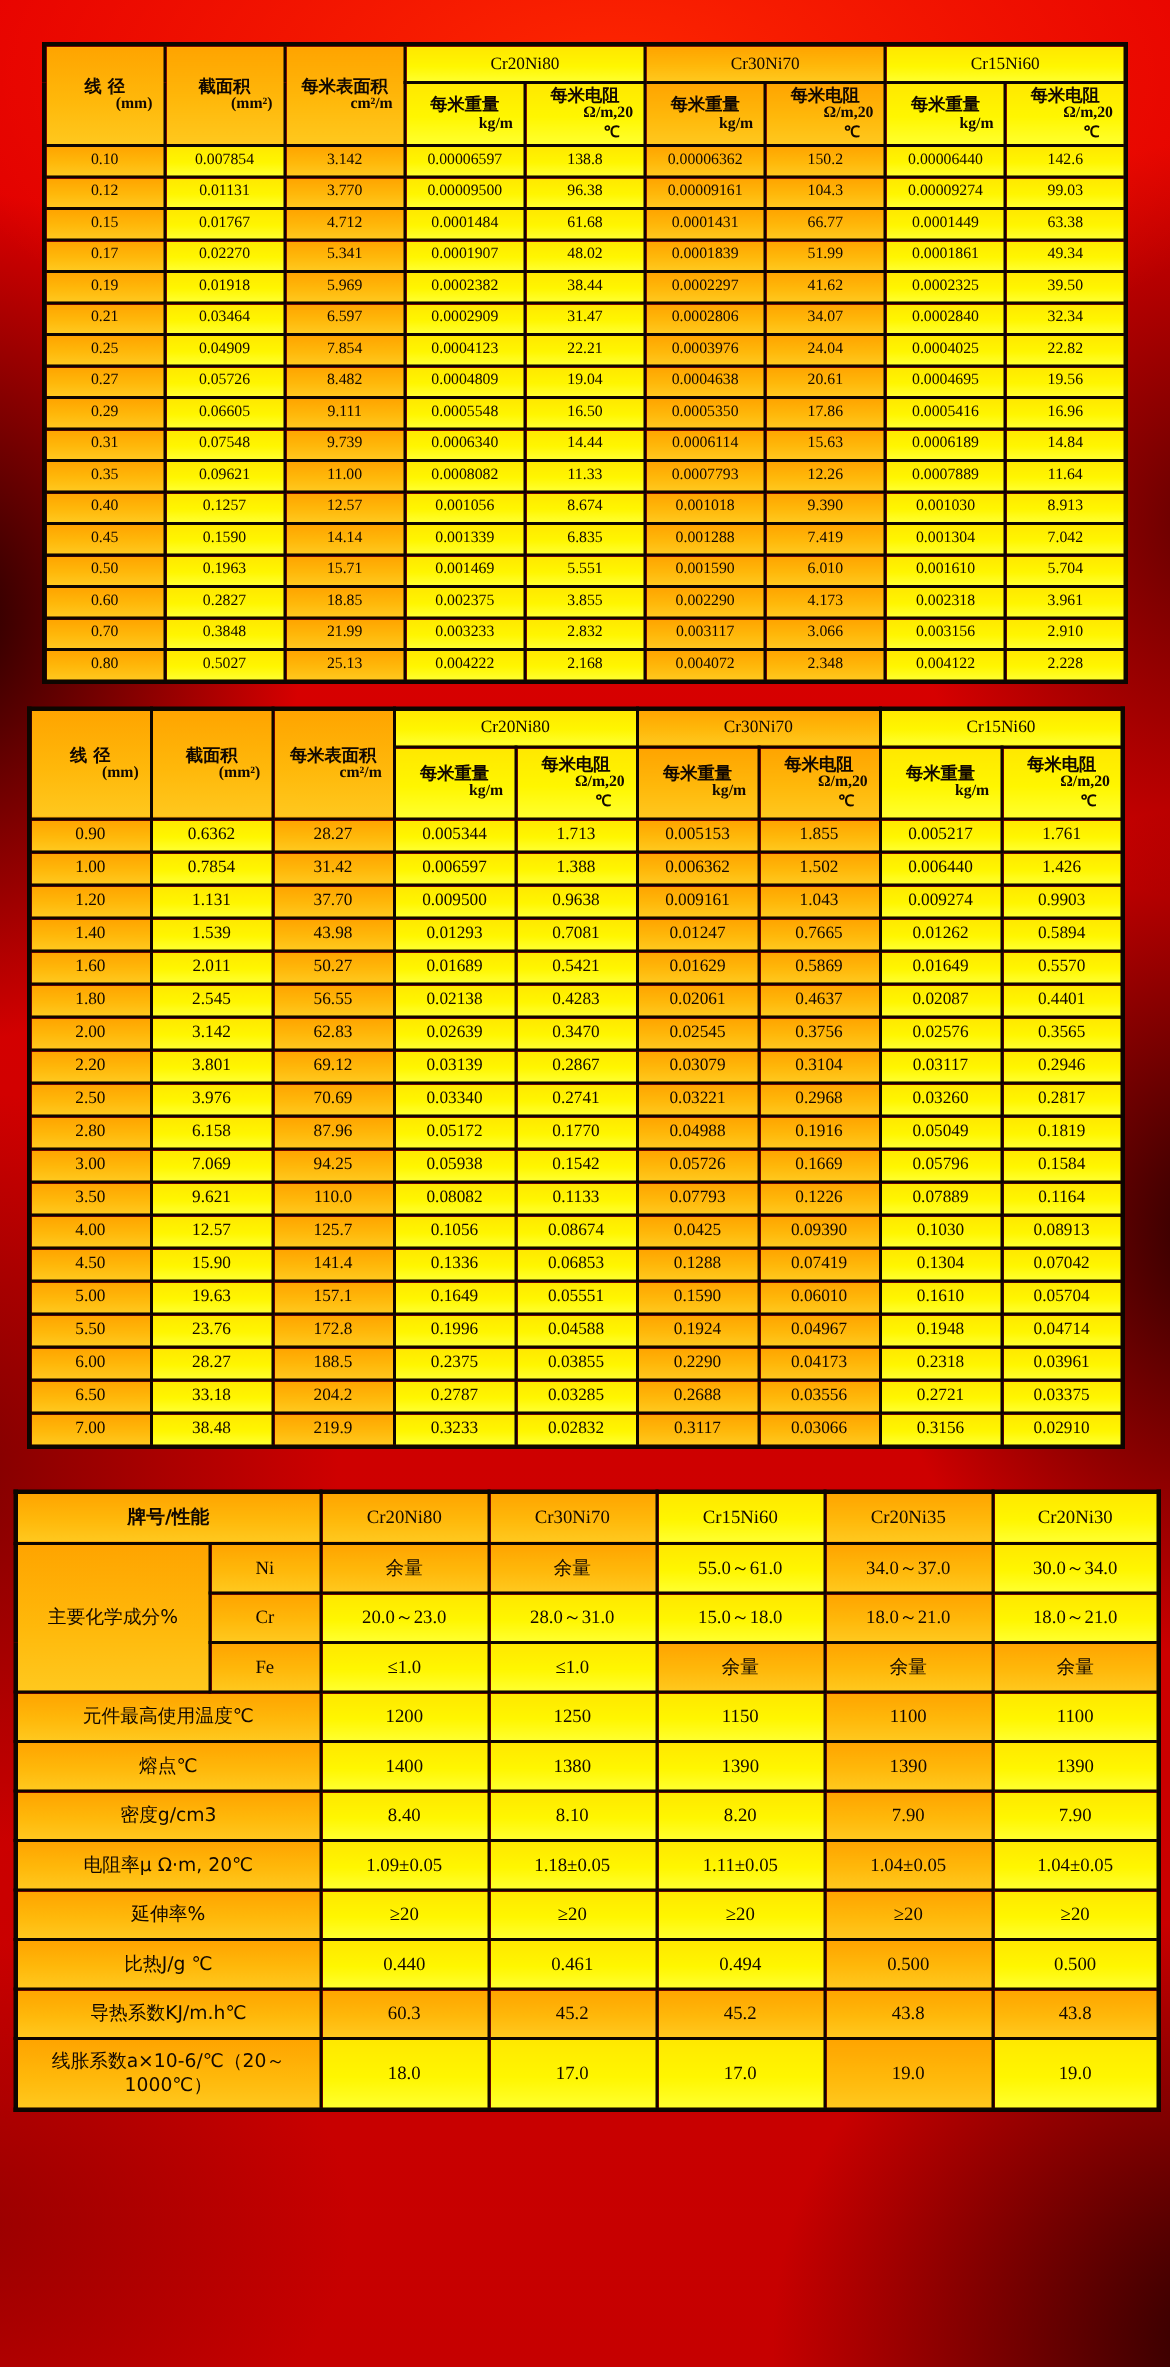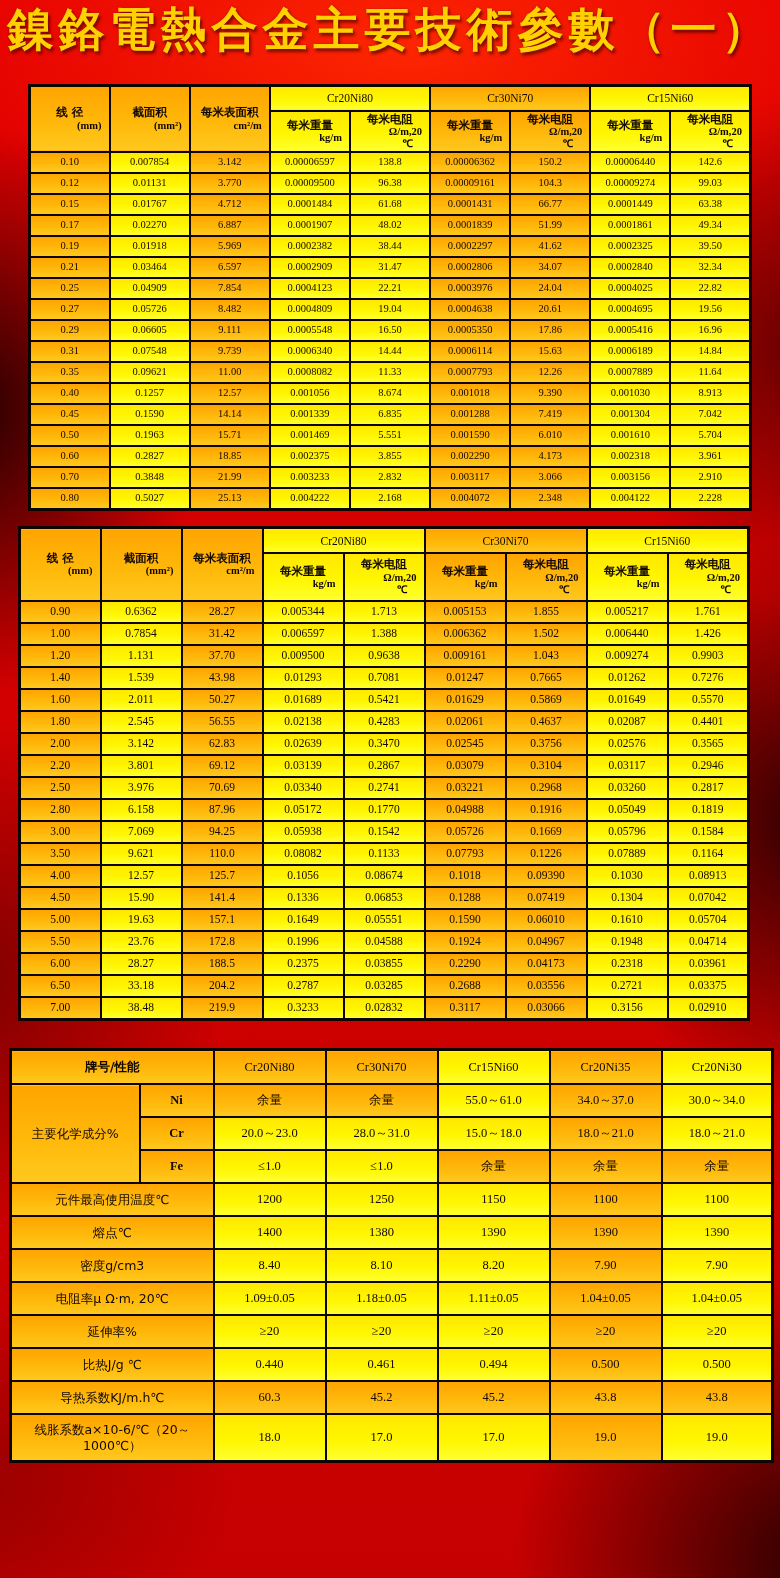--- a/index.html
+++ b/index.html
@@ -45,29 +45,28 @@
   .ptab1 .subrow th{height:39px;}
   .ptab2 .subrow th{height:46px;}
 
   
   .phtab{width:762px;margin:27px 0 0 9px;border:3px solid #0d0600;}
   .phtab th{height:32px;font-family:"Liberation Serif","DejaVu Serif",serif;font-weight:normal;font-size:12.5px;margin-left:36px;}
   .phtab th.corner{font-family:"DejaVu Sans","Liberation Sans",sans-serif;font-weight:bold;font-size:12.5px;}
   .phtab td{height:31px;font-size:12.5px;}
   .phtab td.lab{font-family:"DejaVu Sans","Liberation Sans",sans-serif;font-weight:normal;padding:0 6px;line-height:1.25;}
   .phtab td.val{font-family:"Liberation Serif","DejaVu Serif",serif;}
-  .phtab td.elem{font-family:"Liberation Serif","DejaVu Serif",serif;font-weight:bold;}
+  .phtab td.elem{font-family:"Liberation Serif","DejaVu Serif",serif;font-weight:normal;}
   .phtab tr.tall td{height:45px;}
 </style>
 </head>
 <body>
 
 <div class="page">
 
-  <h1 class="title title1">鎳鉻電熱合金主要技術參數（一）</h1>
 
   <table class="ptab ptab1">
     <thead>
       <tr>
         <th rowspan="2" class="c-or">
           <span class="hl1">线 径</span>
           <span class="hl2">(mm)</span>
         </th>
         <th rowspan="2" class="c-or">
           <span class="hl1">截面积</span>
@@ -141,21 +140,21 @@
           <td class="c-ye">0.0001484</td>
           <td class="c-ye">61.68</td>
           <td class="c-or">0.0001431</td>
           <td class="c-or">66.77</td>
           <td class="c-ye">0.0001449</td>
           <td class="c-ye">63.38</td>
         </tr>
         <tr>
           <td class="c-or">0.17</td>
           <td class="c-ye">0.02270</td>
-          <td class="c-or">6.887</td>
+          <td class="c-or">5.341</td>
           <td class="c-ye">0.0001907</td>
           <td class="c-ye">48.02</td>
           <td class="c-or">0.0001839</td>
           <td class="c-or">51.99</td>
           <td class="c-ye">0.0001861</td>
           <td class="c-ye">49.34</td>
         </tr>
         <tr>
           <td class="c-or">0.19</td>
           <td class="c-ye">0.01918</td>
@@ -388,21 +387,21 @@
         </tr>
         <tr>
           <td class="c-or">1.40</td>
           <td class="c-ye">1.539</td>
           <td class="c-or">43.98</td>
           <td class="c-ye">0.01293</td>
           <td class="c-ye">0.7081</td>
           <td class="c-or">0.01247</td>
           <td class="c-or">0.7665</td>
           <td class="c-ye">0.01262</td>
-          <td class="c-ye">0.7276</td>
+          <td class="c-ye">0.5894</td>
         </tr>
         <tr>
           <td class="c-or">1.60</td>
           <td class="c-ye">2.011</td>
           <td class="c-or">50.27</td>
           <td class="c-ye">0.01689</td>
           <td class="c-ye">0.5421</td>
           <td class="c-or">0.01629</td>
           <td class="c-or">0.5869</td>
           <td class="c-ye">0.01649</td>
@@ -484,21 +483,21 @@
           <td class="c-or">0.1226</td>
           <td class="c-ye">0.07889</td>
           <td class="c-ye">0.1164</td>
         </tr>
         <tr>
           <td class="c-or">4.00</td>
           <td class="c-ye">12.57</td>
           <td class="c-or">125.7</td>
           <td class="c-ye">0.1056</td>
           <td class="c-ye">0.08674</td>
-          <td class="c-or">0.1018</td>
+          <td class="c-or">0.0425</td>
           <td class="c-or">0.09390</td>
           <td class="c-ye">0.1030</td>
           <td class="c-ye">0.08913</td>
         </tr>
         <tr>
           <td class="c-or">4.50</td>
           <td class="c-ye">15.90</td>
           <td class="c-or">141.4</td>
           <td class="c-ye">0.1336</td>
           <td class="c-ye">0.06853</td>

